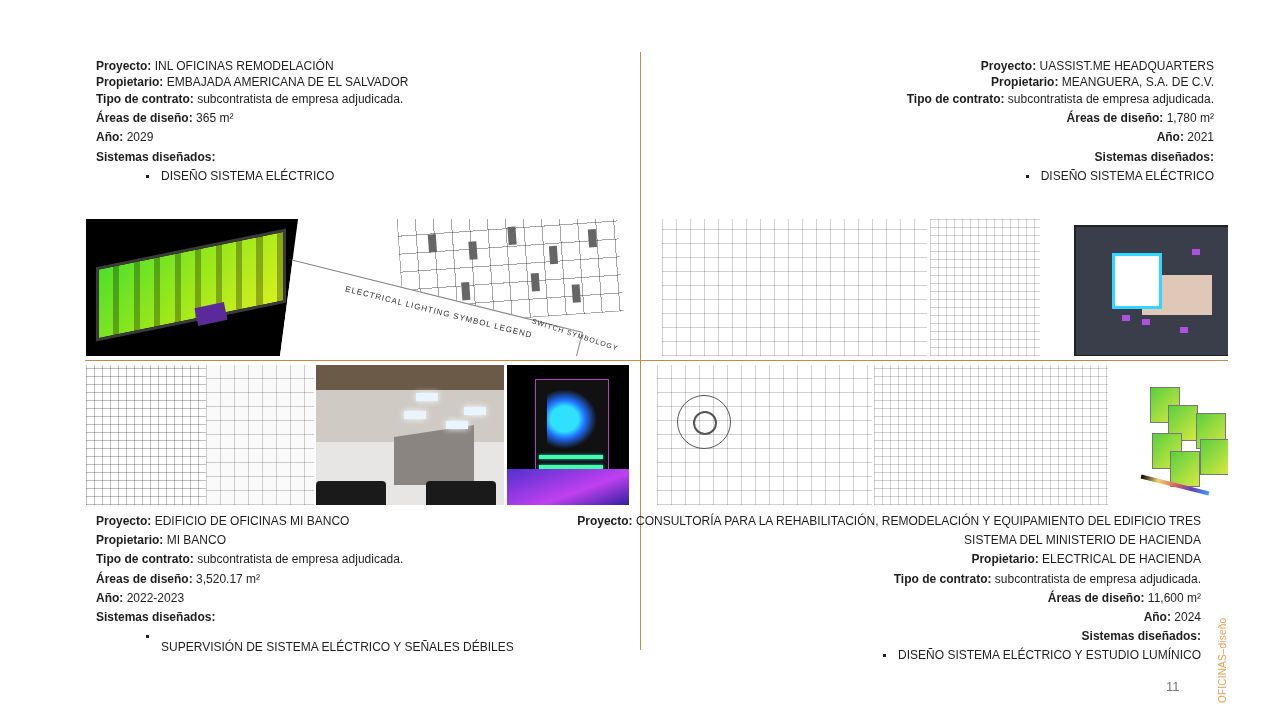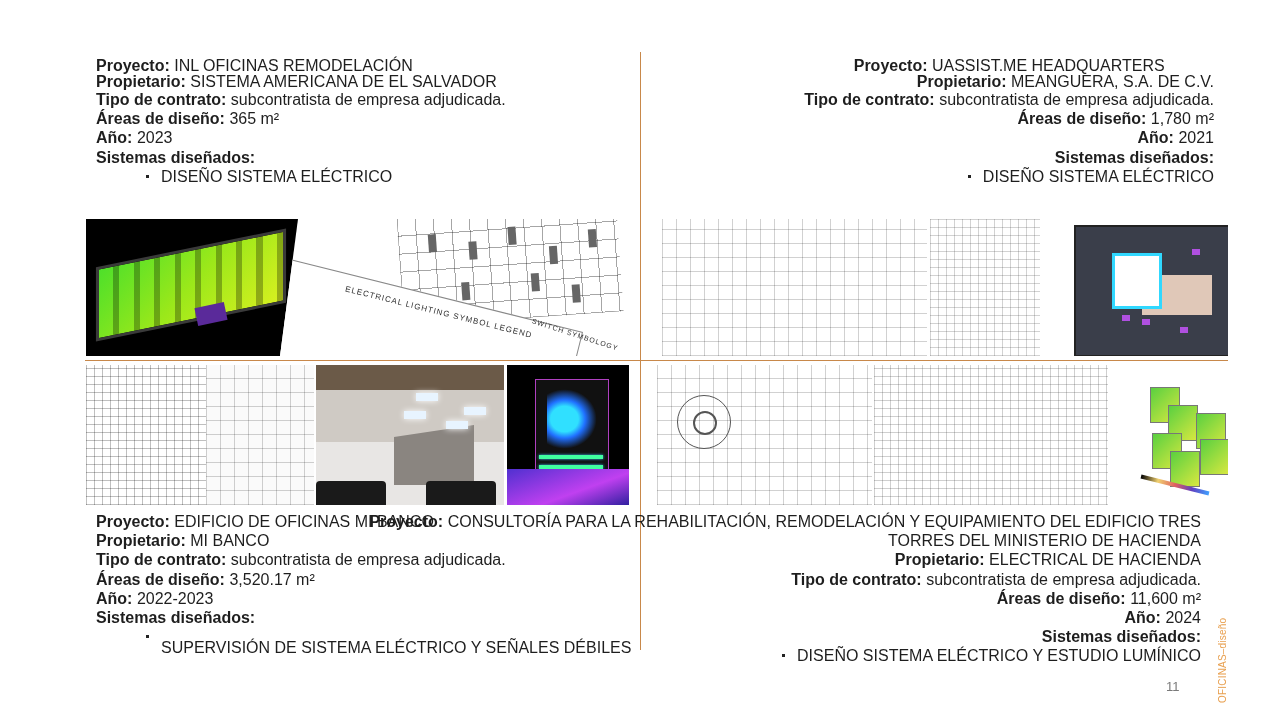--- a/index.html
+++ b/index.html
@@ -1,21 +1,21 @@
 <!DOCTYPE html>
 <html><head>
 <meta charset="utf-8">
 <style>
   html, body { margin:0; padding:0; }
   body { width:1280px; height:720px; background:#ffffff; position:relative; overflow:hidden;
          font-family:"Liberation Sans", sans-serif; color:#1e1e1e; }
   .divider-v { position:absolute; left:640px; top:52px; width:1px; height:598px; background:#c8884a; }
   .divider-h { position:absolute; left:85px; top:360px; width:1143px; height:1px; background:#c8884a; }
 
-  .info { position:absolute; font-size:16px; line-height:19.2px; }
+  .info { position:absolute; font-size:12px; line-height:19.2px; }
   .info .row { white-space:nowrap; }
   .info b { font-weight:bold; }
   .info.right { text-align:right; }
   .bullet { display:flex; }
   .bullet .sq { display:inline-block; width:3px; height:3px; background:#222; margin:8px 12px 0 0; flex:none; }
 
   .img { position:absolute; overflow:hidden; }
   
   .plan { background:#ffffff;
     background-image:
@@ -74,24 +74,24 @@
      transform:rotate(-90deg); transform-origin:left top; white-space:nowrap; letter-spacing:.2px; }
 </style>
 </head>
 <body>
 
 <div class="divider-v"></div>
 <div class="divider-h"></div>
 
 <div class="info" style="left:96px; top:58px;">
   <div class="row" style="line-height:16px;"><b>Proyecto:</b> <span>INL OFICINAS REMODELACIÓN</span></div>
-  <div class="row" style="line-height:16px;"><b>Propietario:</b> <span>SISTEMA AMERICANA DE EL SALVADOR</span></div>
+  <div class="row" style="line-height:16px;"><b>Propietario:</b> <span>EMBAJADA AMERICANA DE EL SALVADOR</span></div>
   <div class="row"><b>Tipo de contrato:</b> <span>subcontratista de empresa adjudicada.</span></div>
   <div class="row"><b>Áreas de diseño:</b> <span>365 m²</span></div>
-  <div class="row"><b>Año:</b> <span>2023</span></div>
+  <div class="row"><b>Año:</b> <span>2029</span></div>
   <div class="row"><b>Sistemas diseñados:</b></div>
   <div class="row bullet" style="padding-left:50px;">
       <span class="sq"></span>
       <span>DISEÑO SISTEMA ELÉCTRICO</span>
     </div>
 </div>
 
 <div class="img render-green" style="left:86px; top:219px; width:212px; height:137px;">
   <div class="floor"></div>
     <div class="purple"></div>
@@ -107,21 +107,21 @@
       <i style="left:130px;top:66px"></i>
       <i style="left:170px;top:80px"></i>
     </div>
   <div class="sheet">
       <span style="left:60px;top:10px;font-size:8px;">ELECTRICAL LIGHTING SYMBOL LEGEND</span>
     </div>
   <span style="position:absolute; left:250px; top:112px; font-size:7px; transform:rotate(18deg); color:#333; letter-spacing:1px;">SWITCH SYMBOLOGY</span>
 </div>
 
 <div class="info right" style="right:66px; top:58px;">
-  <div class="row" style="line-height:16px;text-align:center;"><b>Proyecto:</b> <span>UASSIST.ME HEADQUARTERS</span></div>
+  <div class="row" style="line-height:16px;"><b>Proyecto:</b> <span>UASSIST.ME HEADQUARTERS</span></div>
   <div class="row" style="line-height:16px;"><b>Propietario:</b> <span>MEANGUERA, S.A. DE C.V.</span></div>
   <div class="row"><b>Tipo de contrato:</b> <span>subcontratista de empresa adjudicada.</span></div>
   <div class="row"><b>Áreas de diseño:</b> <span>1,780 m²</span></div>
   <div class="row"><b>Año:</b> <span>2021</span></div>
   <div class="row"><b>Sistemas diseñados:</b></div>
   <div class="row bullet" style="justify-content:flex-end;">
       <span class="sq"></span>
       <span>DISEÑO SISTEMA ELÉCTRICO</span>
     </div>
 </div>
@@ -181,21 +181,21 @@
     <div class="seg" style="left:58px;top:40px"></div>
     <div class="seg" style="left:86px;top:48px"></div>
   <div class="seg" style="left:42px;top:68px"></div>
     <div class="seg" style="left:60px;top:86px"></div>
     <div class="seg" style="left:90px;top:74px"></div>
   <div class="scale"></div>
 </div>
 
 <div class="info right" style="right:79px; top:512px;">
   <div class="row"><b>Proyecto:</b> <span>CONSULTORÍA PARA LA REHABILITACIÓN, REMODELACIÓN Y EQUIPAMIENTO DEL EDIFICIO TRES</span></div>
-  <div class="row"><span>TORRES DEL MINISTERIO DE HACIENDA</span></div>
+  <div class="row"><span>SISTEMA DEL MINISTERIO DE HACIENDA</span></div>
   <div class="row"><b>Propietario:</b> <span>ELECTRICAL DE HACIENDA</span></div>
   <div class="row"><b>Tipo de contrato:</b> <span>subcontratista de empresa adjudicada.</span></div>
   <div class="row"><b>Áreas de diseño:</b> <span>11,600 m²</span></div>
   <div class="row"><b>Año:</b> <span>2024</span></div>
   <div class="row"><b>Sistemas diseñados:</b></div>
   <div class="row bullet" style="justify-content:flex-end;">
       <span class="sq"></span>
       <span>DISEÑO SISTEMA ELÉCTRICO Y ESTUDIO LUMÍNICO</span>
     </div>
 </div>

